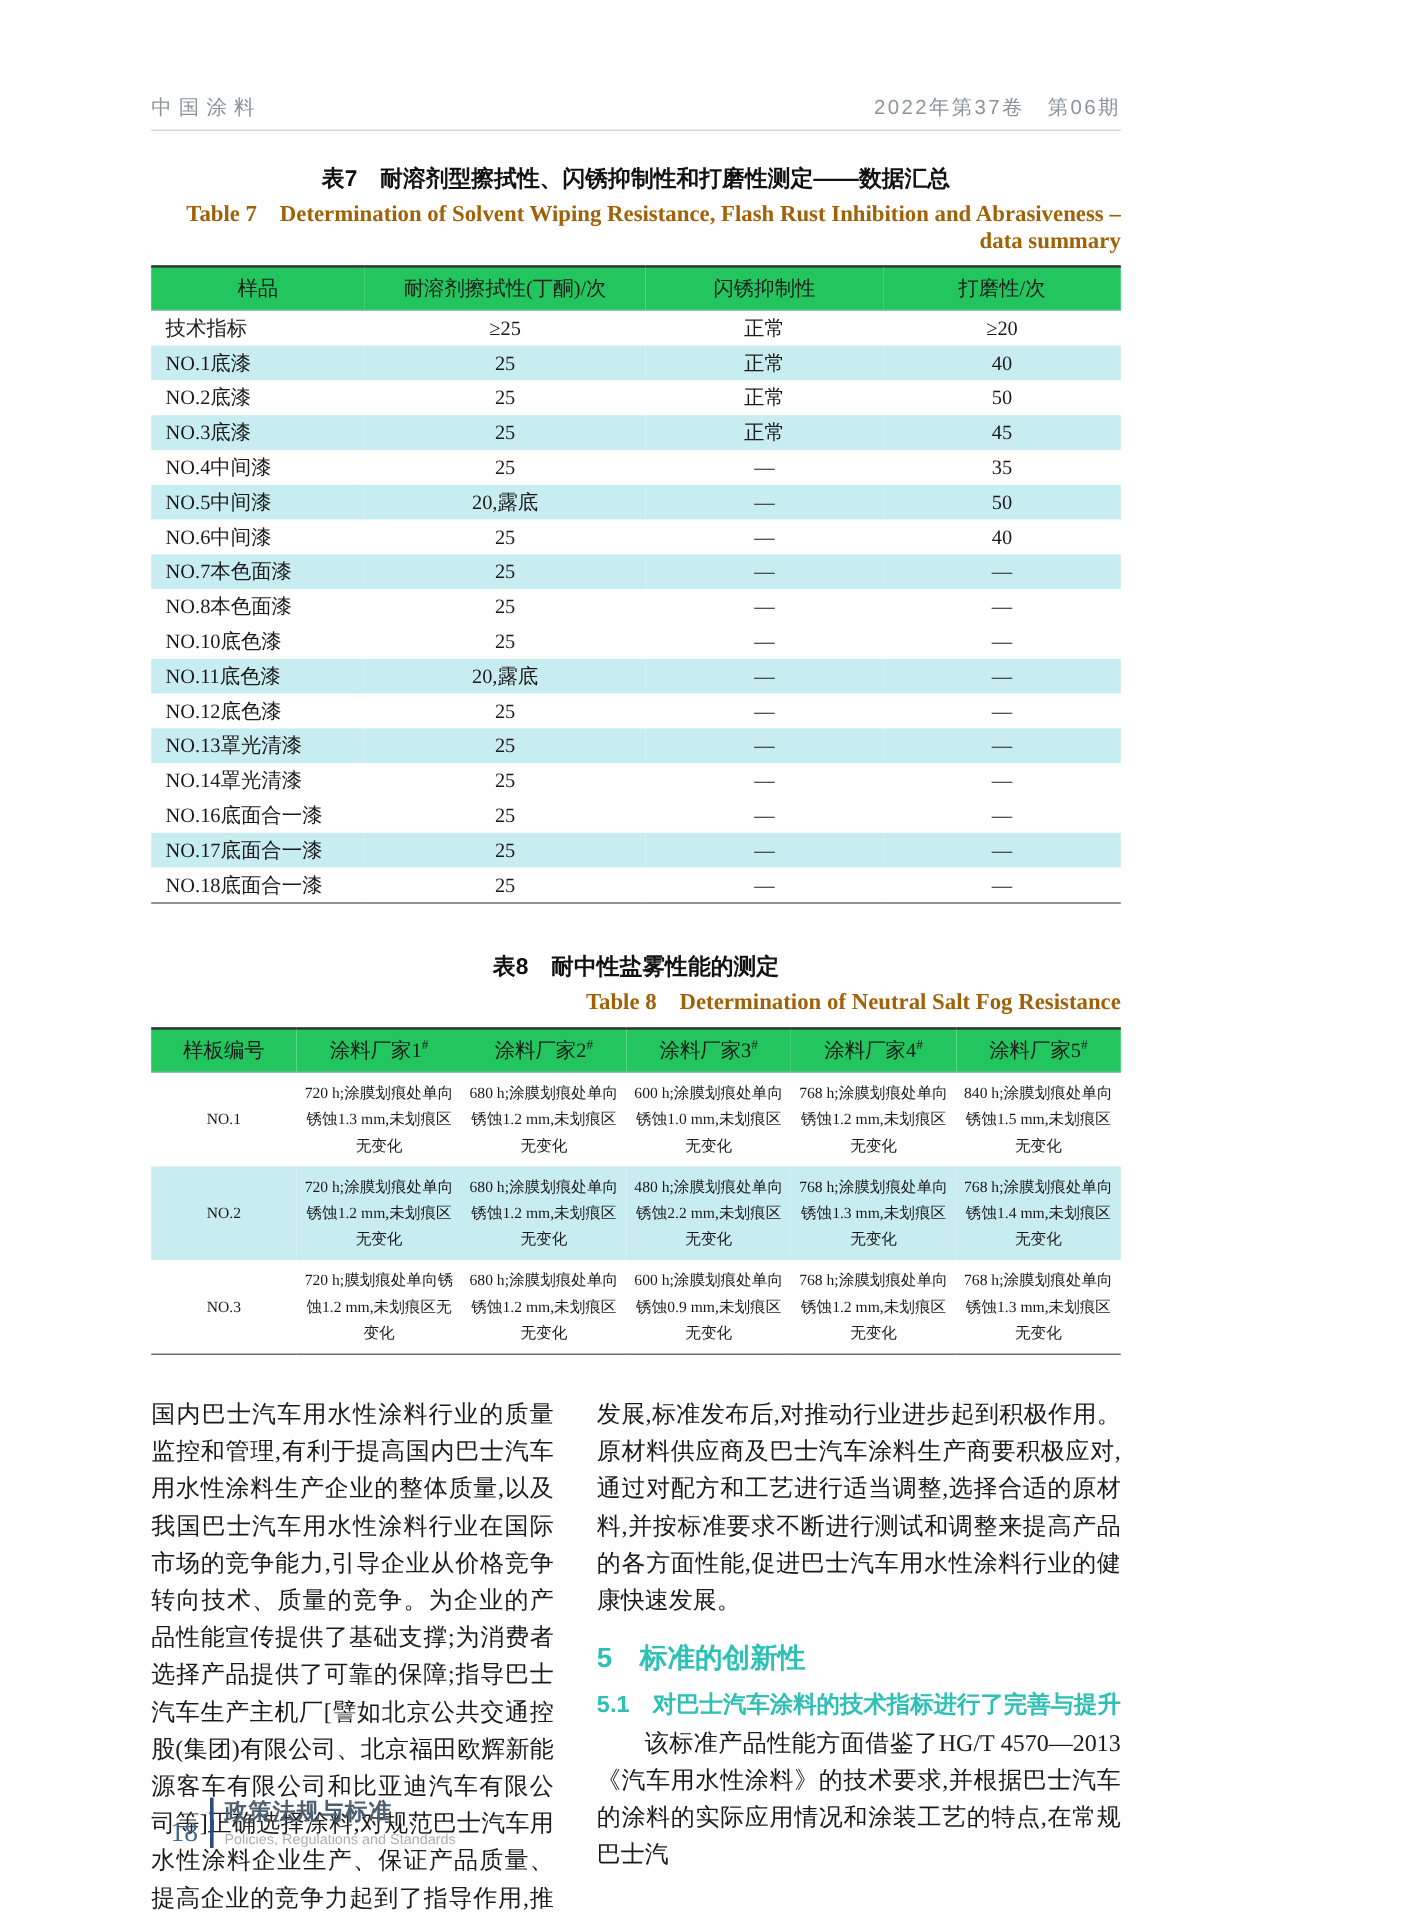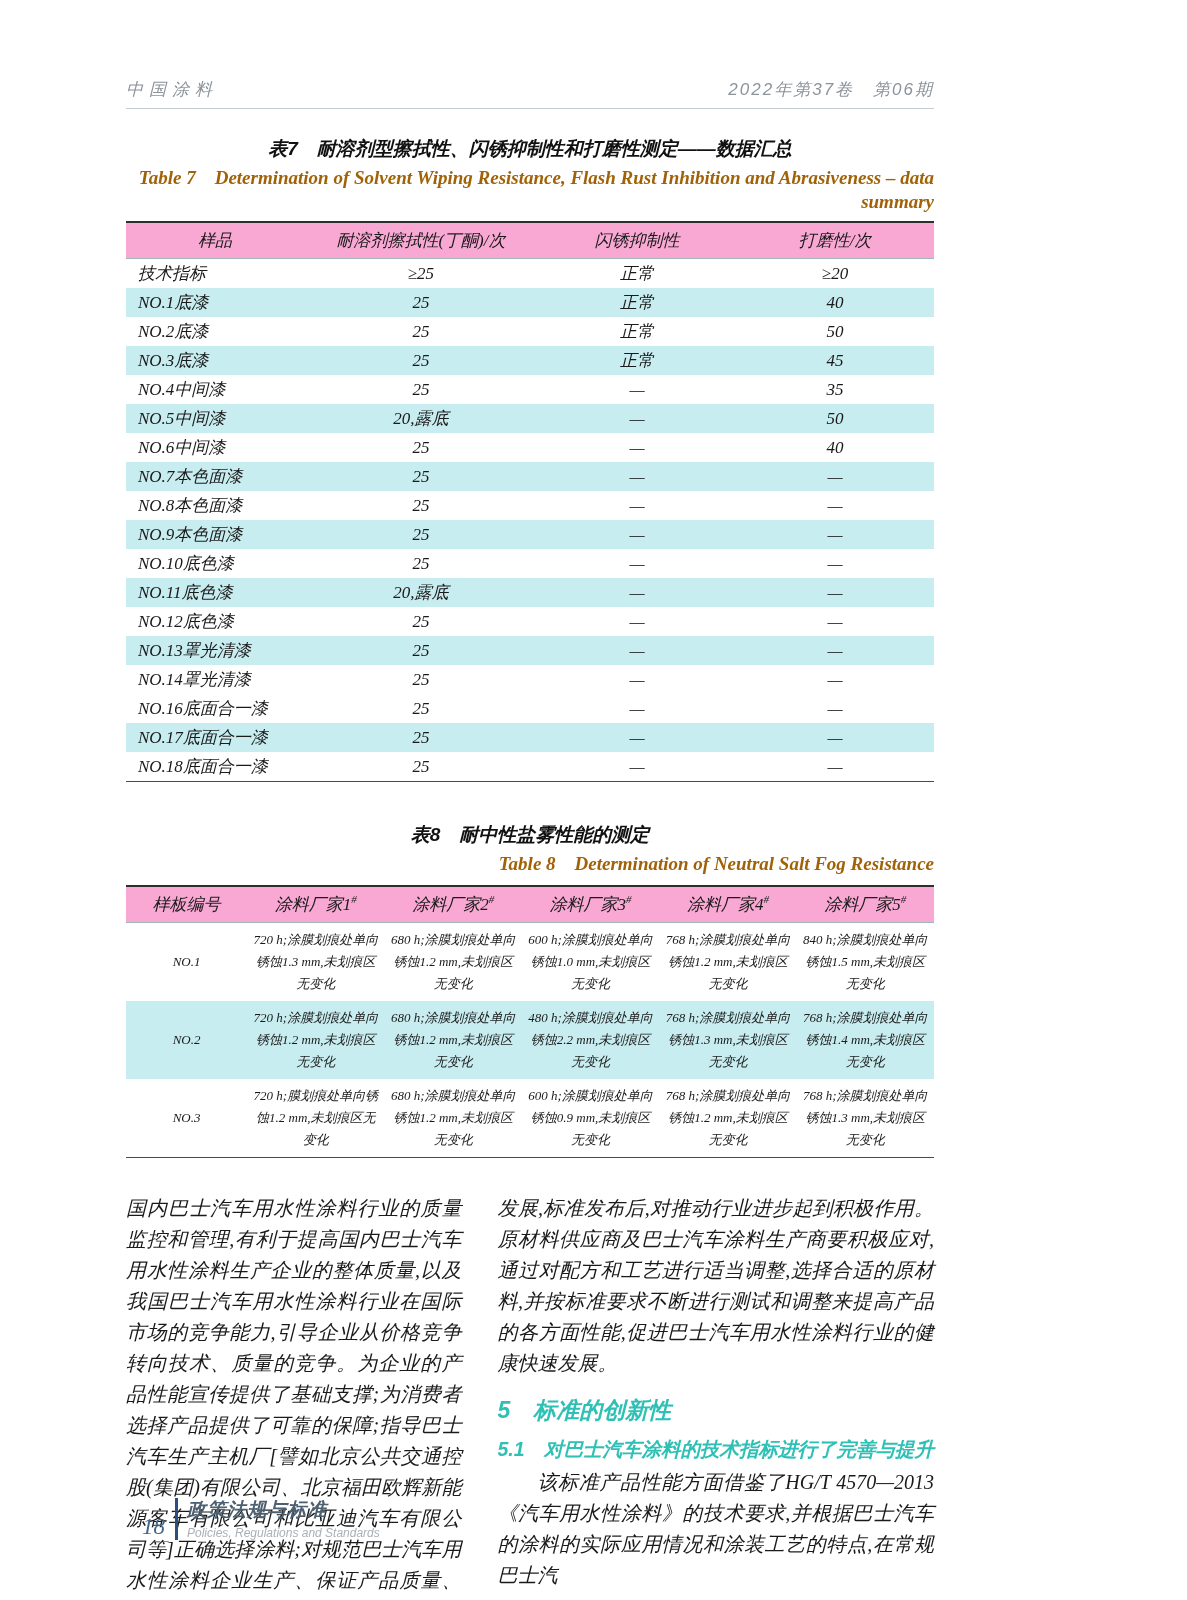--- a/index.html
+++ b/index.html
@@ -5,21 +5,20 @@
   * { margin: 0; padding: 0; box-sizing: border-box; }
   html, body { background: #ffffff; }
   .page {
     position: relative;
     width: 1082px;
     height: 1600px;
     background: #ffffff;
     font-family: "Liberation Serif", "DejaVu Serif", serif;
     color: #1a1a1a;
     overflow: hidden;
-    font-style: italic;
   }
   .content { padding: 0 148px 0 126px; }
 
   
   .page-head {
     padding-top: 78px;
     display: flex;
     justify-content: space-between;
     align-items: flex-end;
     font-family: "Liberation Sans", "DejaVu Sans", sans-serif;
@@ -51,21 +50,21 @@
 
   
   table {
     width: 100%;
     border-collapse: collapse;
     table-layout: fixed;
     margin-top: 8px;
     border-top: 2px solid #2f2f2f;
     border-bottom: 1.5px solid #4a4a4a;
   }
-  thead tr { background: #f9a8d4; }
+  thead tr { background: #22c55e; }
   thead th {
     font-weight: normal;
     font-size: 17px;
     padding: 6px 2px;
     border-bottom: 1px solid #9fb7b9;
   }
   tbody tr { background: #ffffff; }
   tbody tr.stripe { background: #c8edf0; }
   td { text-align: center; font-size: 17px; padding: 3px 2px; }
 
@@ -232,26 +231,20 @@
               <td>25</td>
               <td>—</td>
               <td>—</td>
             </tr>
             <tr>
               <td>NO.8本色面漆</td>
               <td>25</td>
               <td>—</td>
               <td>—</td>
             </tr>
-            <tr class="stripe">
-              <td>NO.9本色面漆</td>
-              <td>25</td>
-              <td>—</td>
-              <td>—</td>
-            </tr>
             <tr>
               <td>NO.10底色漆</td>
               <td>25</td>
               <td>—</td>
               <td>—</td>
             </tr>
             <tr class="stripe">
               <td>NO.11底色漆</td>
               <td>20,露底</td>
               <td>—</td>

